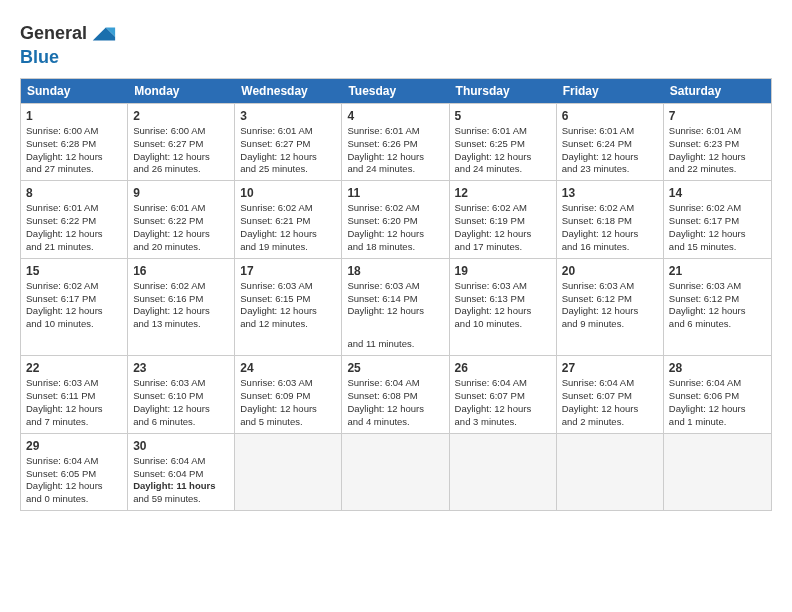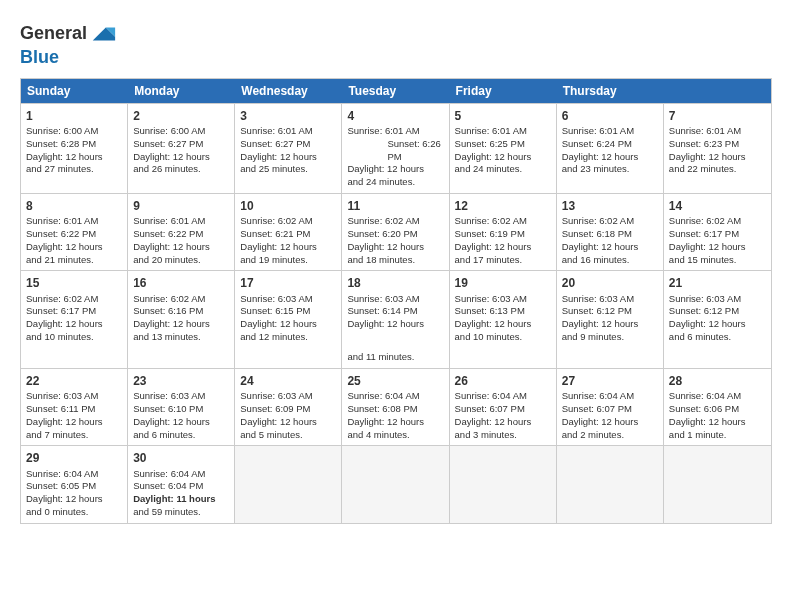--- a/index.html
+++ b/index.html
@@ -128,22 +128,23 @@
       <div class="subtitle"></div>
     </div>
   </div>
 
   <div class="calendar">
     <div class="cal-header">
     <div class="cal-header-cell">Sunday</div>
         <div class="cal-header-cell">Monday</div>
         <div class="cal-header-cell">Wednesday</div>
         <div class="cal-header-cell">Tuesday</div>
+        <div class="cal-header-cell">Thursday</div>
         <div class="cal-header-cell">Friday</div>
-        <div class="cal-header-cell">Thursday</div>
+        <div class="cal-header-cell">Saturday</div>
       </div>
     <div class="cal-body">
     <div class="cal-row">
           <div class="cal-cell">
             <span class="day-number">1</span>
             <span style="display: block;">Sunrise: 6:00 AM</span>
             <span style="display: block;">Sunset: 6:28 PM</span>
             <span style="display: block;">Daylight: 12 hours</span>
             <span style="display: block;">and 27 minutes.</span>
           </div>
@@ -157,21 +158,21 @@
           <div class="cal-cell">
             <span class="day-number">3</span>
             <span style="display: block;">Sunrise: 6:01 AM</span>
             <span style="display: block;">Sunset: 6:27 PM</span>
             <span style="display: block;">Daylight: 12 hours</span>
             <span style="display: block;">and 25 minutes.</span>
           </div>
           <div class="cal-cell">
             <span class="day-number">4</span>
             <span style="display: block;">Sunrise: 6:01 AM</span>
-            <span style="display: block; margin-left: 40px;">Sunset: 6:26 PM</span>
+            <span style="display: block;">Sunset: 6:26 PM</span>
             <span style="display: block;">Daylight: 12 hours</span>
             <span style="display: block;">and 24 minutes.</span>
           </div>
           <div class="cal-cell">
             <span class="day-number">5</span>
             <span style="display: block;">Sunrise: 6:01 AM</span>
             <span style="display: block;">Sunset: 6:25 PM</span>
             <span style="display: block;">Daylight: 12 hours</span>
             <span style="display: block;">and 24 minutes.</span>
           </div>

